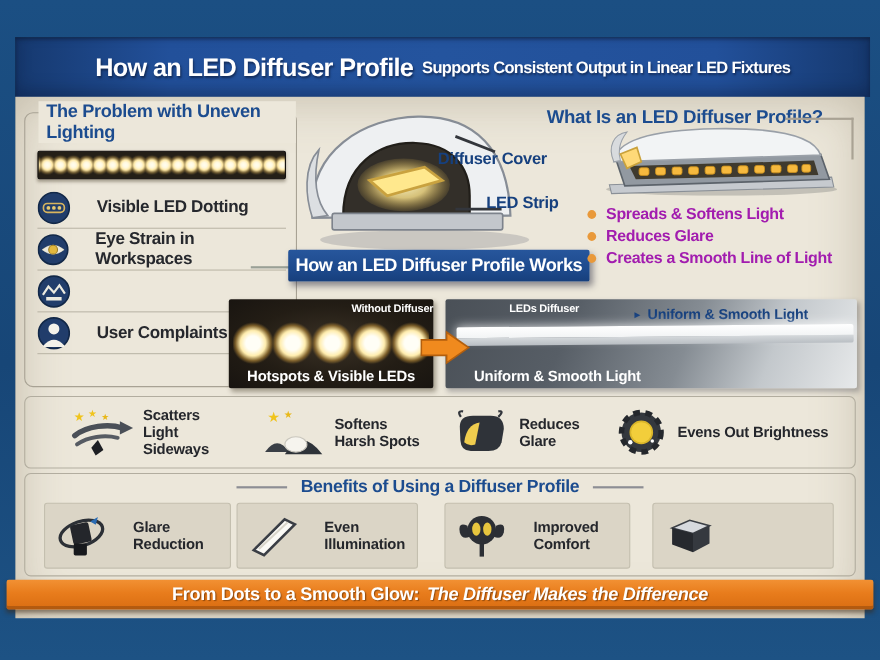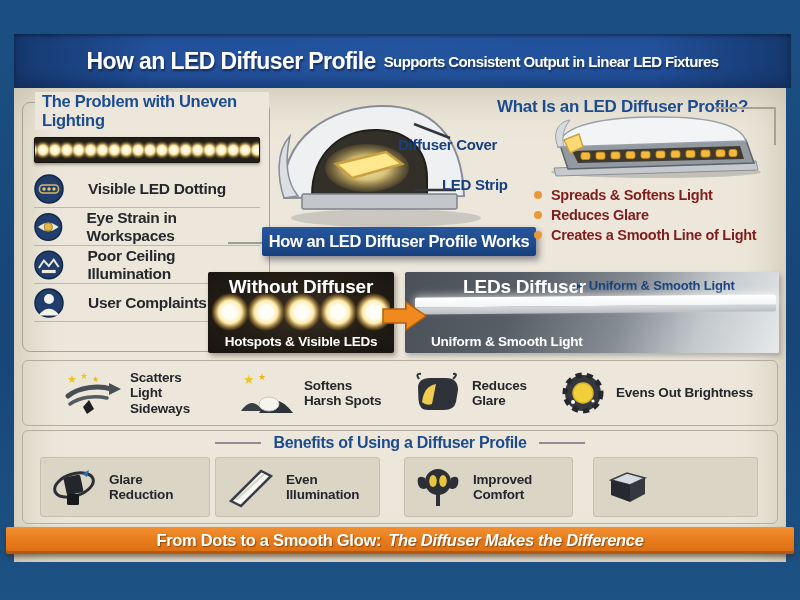--- a/index.html
+++ b/index.html
@@ -50,31 +50,31 @@
     display:flex; align-items:center; justify-content:center;
     box-shadow:3px 4px 6px rgba(45,45,65,.5); border-radius:2px; }
 
   
   .what-header { position:absolute; left:483px; top:9px; font-size:17px; }
   .what-rule-h { position:absolute; left:700px; top:19px; width:62px; height:2px; background:#a9a294; }
   .what-rule-v { position:absolute; left:760px; top:19px; width:2px; height:38px; background:#a9a294; }
   .profile-img { position:absolute; left:510px; top:24px; width:250px; height:66px; }
   .wbullet { position:absolute; left:520px; height:20px; display:flex; align-items:center; gap:9px; }
   .wbullet .dot { width:8px; height:8px; border-radius:50%; background:#e9993a; flex:0 0 auto; }
-  .wbullet .btext { font-size:14.5px; font-weight:bold; color:#7f1d1d; letter-spacing:-0.3px; }
+  .wbullet .btext { font-size:14.5px; font-weight:bold; color:#a21caf; letter-spacing:-0.3px; }
 
   
   .without-box { position:absolute; left:194px; top:184px; width:186px; height:81px;
     background:radial-gradient(ellipse at 50% 48%,#3b3226 0%,#231d15 55%,#181410 100%);
     border-radius:2px; box-shadow:2px 3px 5px rgba(50,40,20,.4); }
   .without-dots { position:absolute; left:4px; right:4px; top:20px; height:40px;
     background-image:radial-gradient(circle at 18px 20px,#fffef6 0 6.5px,#ffedae 11.5px,rgba(213,160,62,.5) 16px,rgba(213,160,62,0) 19px);
     background-size:36px 40px; background-repeat:repeat-x; }
-  .cmp-title { position:absolute; top:4px; width:100%; text-align:center;
-    color:#fff; font-weight:bold; font-size:19px; letter-spacing:-0.2px; }
+  .cmp-title { position:absolute; top:4px; width:100%; text-align:right;
+    color:#fff; font-weight:bold; font-size:10px; letter-spacing:-0.2px; }
   .cmp-caption { position:absolute; bottom:4px; width:100%; text-align:center;
     color:#fff; font-weight:bold; font-size:13.5px; letter-spacing:-0.2px; }
   .with-box { position:absolute; left:391px; top:184px; width:374px; height:81px;
     background:linear-gradient(112deg,#4a5057 0%,#575e66 30%,#858c93 58%,#c3c8cc 78%,#e7e9ea 100%);
     border-radius:2px; box-shadow:2px 3px 5px rgba(70,70,80,.35); }
   .with-box .cmp-title { width:auto; left:58px; }
   .with-box .cmp-caption { width:auto; left:26px; }
   .diffuser-bar { position:absolute; left:10px; right:3px; top:24px; height:17px; transform:rotate(-0.5deg); }
   .diffuser-bar .top { height:10px; background:linear-gradient(180deg,#ffffff 0%,#f2f4f5 100%);
     border-radius:2px 2px 0 0; box-shadow:0 0 10px rgba(255,255,255,.85); }
@@ -95,21 +95,21 @@
   .f3 { left:388px; } .f3 .flabel { width:62px; }
   .f4 { left:536px; } .f4 .flabel { width:160px; }
 
   
   .benefits-box { position:absolute; left:8px; top:342px; width:756px; height:94px;
     border:1.5px solid #b2ad9f; border-radius:6px; }
   .benefits-header { position:absolute; top:3px; left:0; right:0; display:flex;
     align-items:center; justify-content:center; gap:12px; font-size:16px; }
   .benefits-header::before, .benefits-header::after { content:""; width:46px; height:2px; background:#8d8e94; }
   .bcard { position:absolute; top:26px; height:60px; background:#dbd5c6;
-    border:1px solid #c4bfaf; border-radius:3px; display:flex; align-items:center; gap:12px; padding-left:10px; }
+    border:1px solid #c4bfaf; border-radius:3px; display:flex; align-items:center; gap:24px; padding-left:10px; }
   .bcard .blabel { font-size:13.5px; font-weight:bold; color:#25272c; line-height:1.12; letter-spacing:-0.2px; }
   .bc1 { left:17px;  width:170px; } .bc1 .blabel { width:78px; }
   .bc2 { left:192px; width:165px; } .bc2 .blabel { width:90px; }
   .bc3 { left:381px; width:169px; } .bc3 .blabel { width:80px; }
   .bc4 { left:570px; width:165px; } .bc4 .blabel { width:100px; }
 
   
   .footer-banner { position:absolute; left:6px; right:6px; top:527px; height:27px;
     background:linear-gradient(180deg,#f29133 0%,#e87c1c 45%,#d96d12 100%);
     display:flex; align-items:center; justify-content:center; white-space:nowrap;
@@ -155,21 +155,20 @@
         </svg>
         <span class="plabel">Eye Strain in Workspaces</span>
       </div>
 
       <div class="p-item" style="top:144px;">
         <svg width="30" height="30" viewBox="0 0 30 30">
           <circle cx="15" cy="15" r="14" fill="#213d6b" stroke="#122848" stroke-width="1.5"></circle>
           <polyline points="5,18 10,10.5 15,16 20,9.5 25,17" fill="none" stroke="#eceadf" stroke-width="2"></polyline>
           <rect x="8" y="20" width="14" height="3.2" fill="#eceadf"></rect>
         </svg>
-        <span class="plabel">Poor Ceiling Illumination</span>
       </div>
 
       <div class="p-item" style="top:182px;">
         <svg width="30" height="30" viewBox="0 0 30 30">
           <circle cx="15" cy="15" r="14" fill="#213d6b" stroke="#122848" stroke-width="1.5"></circle>
           <circle cx="15" cy="11" r="5" fill="#f4f2ea"></circle>
           <path d="M5.5 26 Q15 15.5 24.5 26 L24.5 27.5 L5.5 27.5 Z" fill="#f4f2ea"></path>
         </svg>
         <span class="plabel">User Complaints</span>
       </div>

